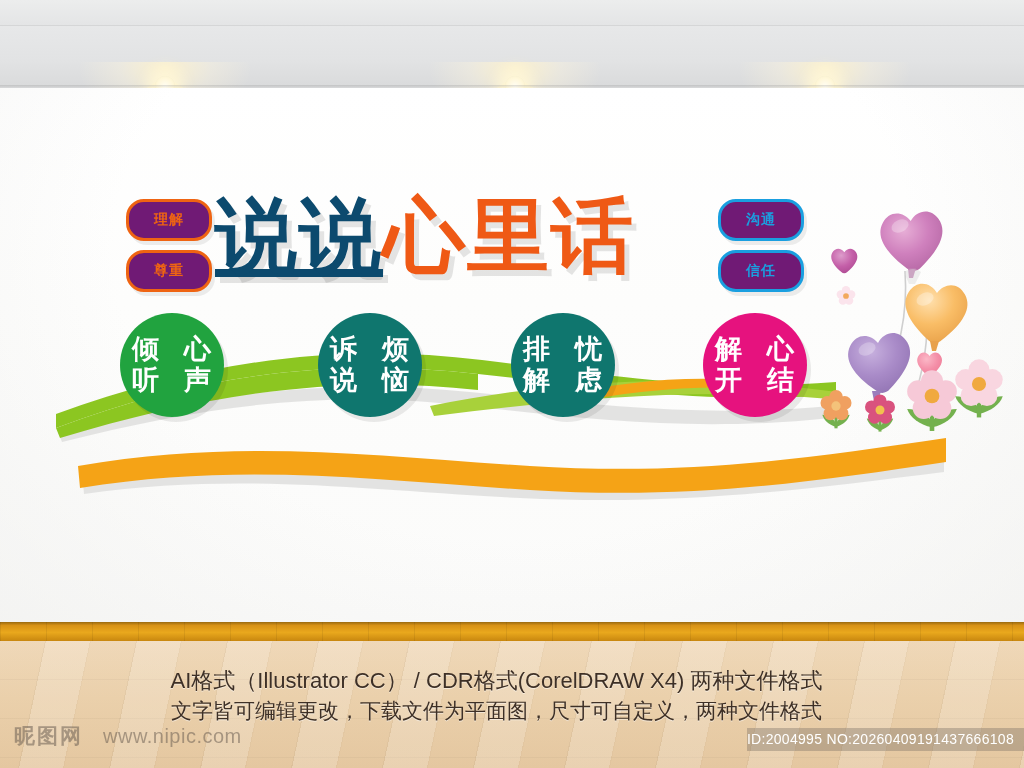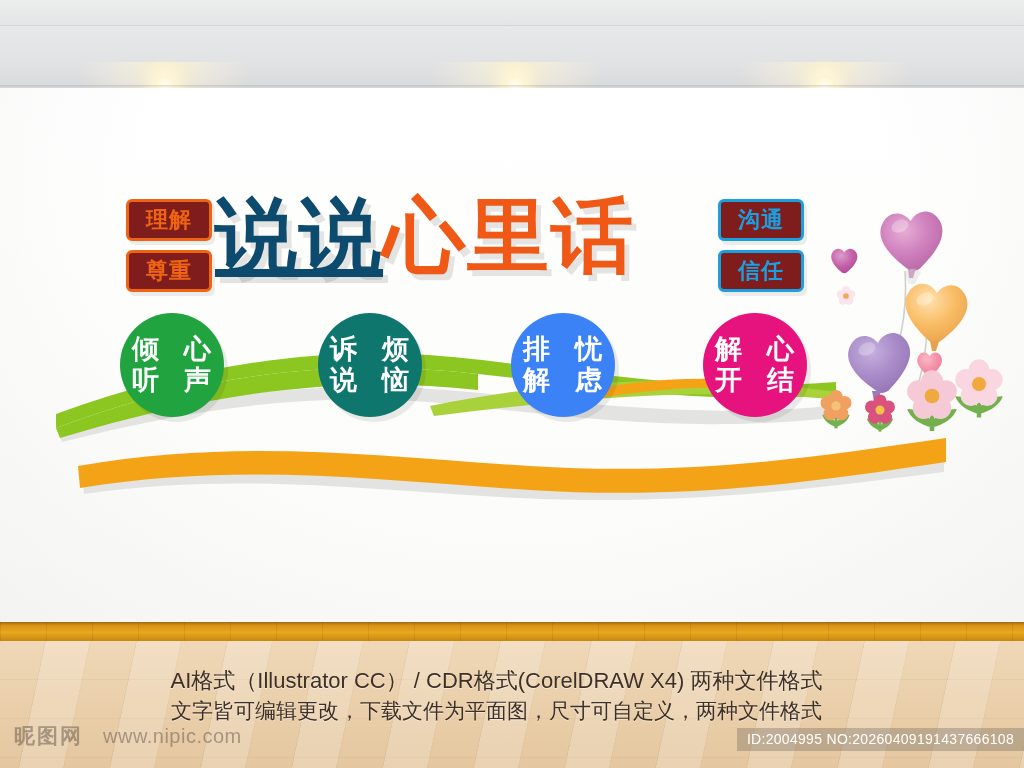--- a/index.html
+++ b/index.html
@@ -49,26 +49,26 @@
   .wall-vig{
     position:absolute;left:0;top:0;width:100%;height:100%;
     background:radial-gradient(ellipse at 50% 30%,rgba(255,255,255,0) 55%,rgba(236,236,234,.5) 100%);
   }
 
   
   .titlewrap{position:absolute;left:0;top:185px;width:1024px;height:110px;}
 
   .pill-col{position:absolute;left:126px;top:14px;}
   .pill{
-    width:80px;height:36px;border-radius:6px;
+    width:80px;height:36px;border-radius:18px;
     display:flex;align-items:center;justify-content:center;
-    font-size:22px;font-weight:bold;letter-spacing:1px;
+    font-size:14px;font-weight:bold;letter-spacing:1px;
     margin-bottom:9px;
     box-shadow:3px 4px 0 rgba(0,0,0,.07);
-    background:#7f1d1d;
+    background:#701a75;
   }
   .pill.orange{border:3px solid #ef6412;color:#ef6412;}
 
   .pill-col-right{position:absolute;left:718px;top:14px;}
   .pill.blue{border:3px solid #1a9fe0;color:#1a9fe0;}
 
   .maintitle{
     position:absolute;left:215px;top:0px;
     font-size:82px;line-height:102px;font-weight:bold;letter-spacing:2px;
     white-space:nowrap;
@@ -84,21 +84,21 @@
   
   .circle{
     position:absolute;width:104px;height:104px;border-radius:50%;
     display:flex;flex-direction:row;align-items:center;justify-content:center;
     color:#fff;font-weight:bold;font-size:27px;line-height:31px;letter-spacing:1px;
     box-shadow:4px 5px 0 rgba(0,0,0,.08);
     text-align:center;
   }
   .c-green{background:#21a33f;}
   .c-orange{background:#0f766e;}
-  .c-blue{background:#3b82f6;}
+  .c-blue{background:#0f766e;}
   .c-magenta{background:#e6127e;}
 
   
   .decor{position:absolute;left:812px;top:188px;width:200px;height:275px;}
 
   
   .baseboard{
     position:absolute;left:0;top:622px;width:1024px;height:19px;
     background:linear-gradient(180deg,#9a6a10 0%,#d89216 18%,#e9a81d 55%,#c8870f 100%);
   }
@@ -132,21 +132,21 @@
     display:flex;align-items:center;gap:20px;
     color:#6e6155;opacity:.55;
   }
   .wm-cn{font-size:21px;font-weight:bold;letter-spacing:2px;}
   .wm-url{font-size:20px;letter-spacing:.5px;}
 
   .idbadge{
     position:absolute;right:0px;top:728px;
     background:rgba(120,110,100,.38);color:#ffffff;
     font-size:14px;letter-spacing:.3px;
-    padding:3px 10px 4px 10px;
+    padding:3px 10px 4px 0;
   }
 </style>
 </head>
 <body>
 
 <div id="stage">
 
   <div class="ceiling-top"></div>
   <div class="ceiling-band">
     <div class="spot-glow" style="left:80px;"></div>

